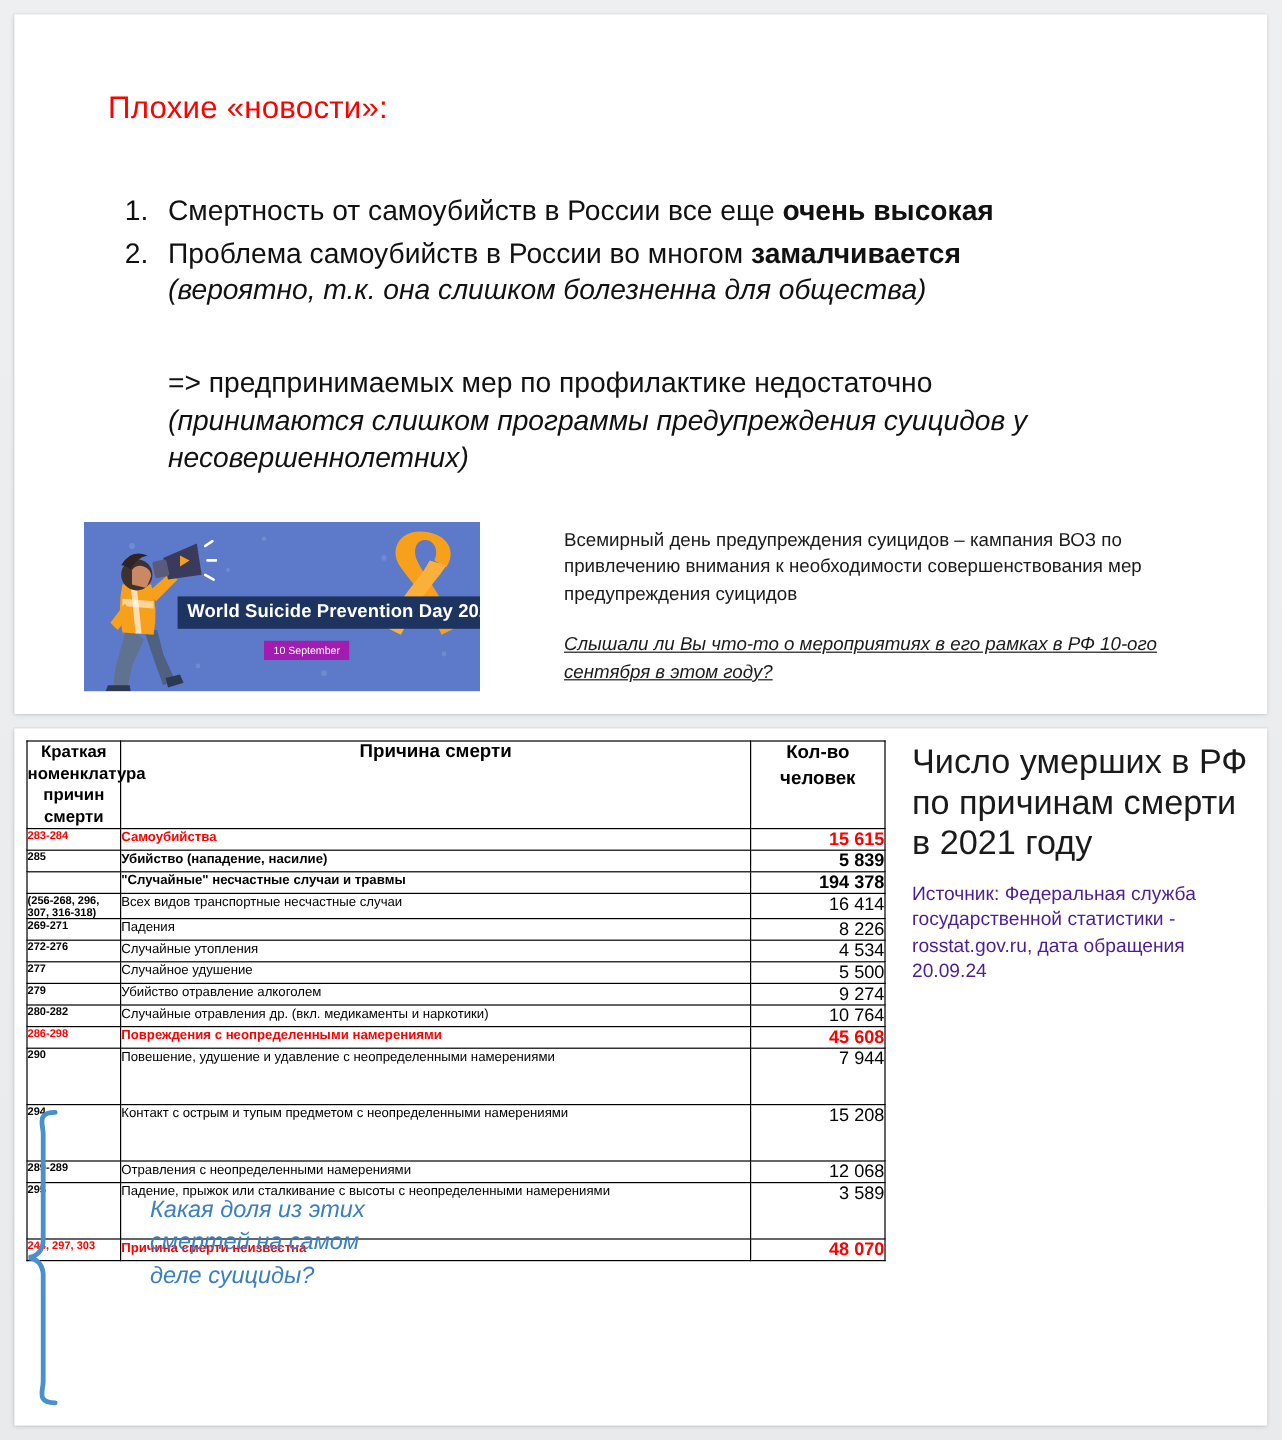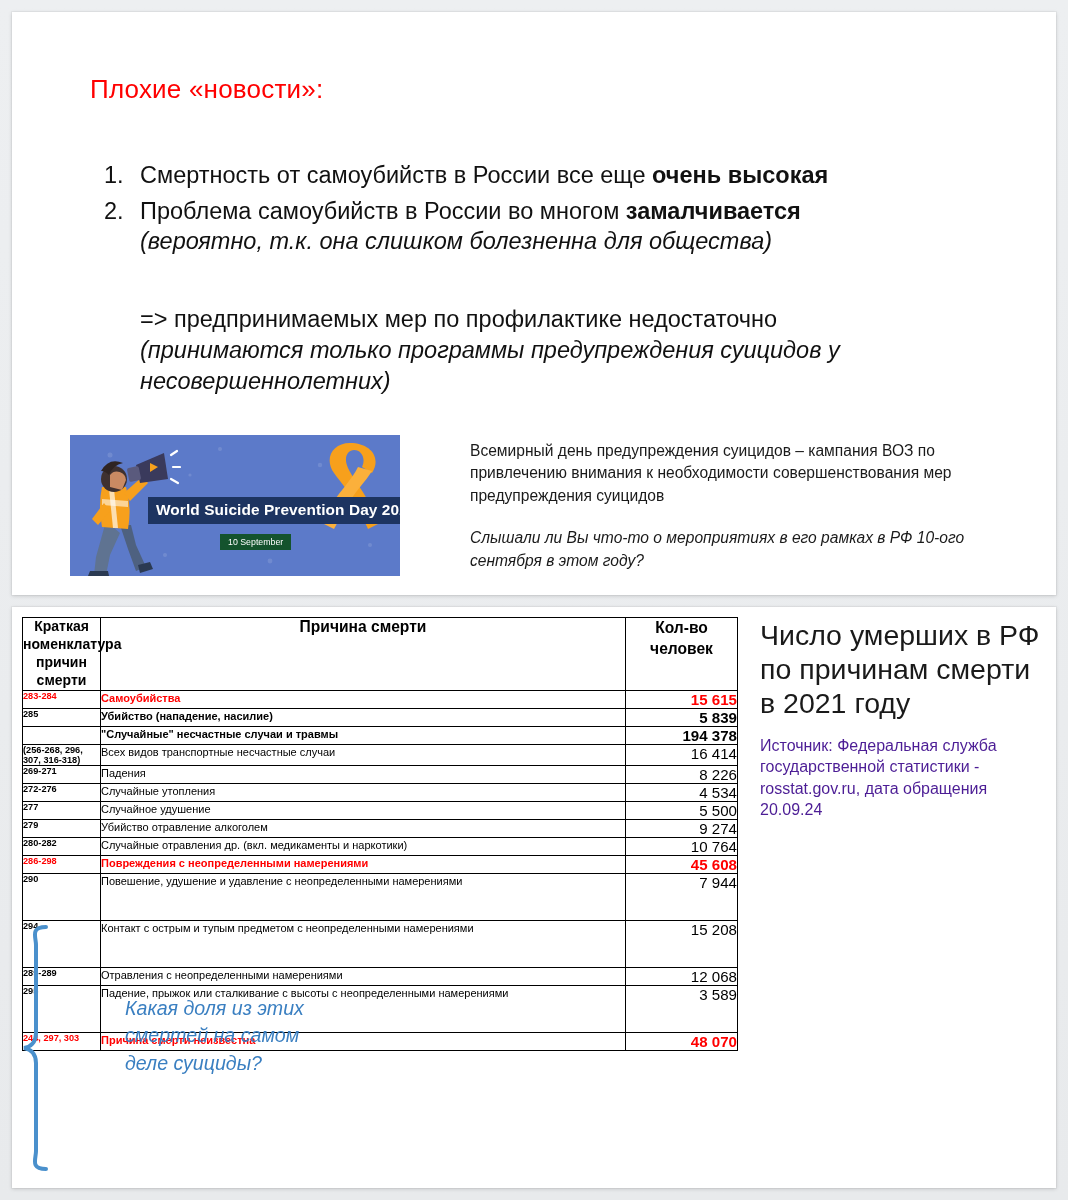--- a/index.html
+++ b/index.html
@@ -66,32 +66,32 @@
   #banner .ribbon { position:absolute; right: 8px; top: 2px; width: 84px; height: 100px; }
   #banner .wsp-box {
     position: absolute; left: 78px; top: 62px;
     background: #1d3461; color:#fff;
     font-size: 15.4px; font-weight: bold;
     padding: 4px 8px 5px 8px;
     letter-spacing: .1px; white-space: nowrap;
   }
   #banner .date-box {
     position: absolute; left: 150px; top: 99px;
-    background: #14532d; color:#fff;
+    background: #a21caf; color:#fff;
     font-size: 8.8px; padding: 3px 8px; white-space: nowrap;
   }
   #banner .person { position:absolute; left: 6px; top: 14px; width: 105px; height: 128px; }
   #banner .dots { position:absolute; inset:0; opacity:.12; }
 
   .banner-text {
     position: absolute;
     left: 458px; top: 428px; width: 556px;
     font-size: 15.6px; color: #1a1a1a; line-height: 1.44;
   }
-  .banner-text .q { font-style: italic; display:block; margin-top: 20px; }
+  .banner-text .q { font-style: italic; display:block; margin-top: 20px; text-decoration: underline; }
 
   
   #slide-two {
     left: 12px; top: 607px; width: 1044px; height: 581px;
   }
   table.deaths {
     position: absolute;
     left: 10px; top: 10px;
     width: 715px;
     border-collapse: collapse;
@@ -147,21 +147,21 @@
         <span class="bullet-text"><span>Смертность от самоубийств в России все еще </span><b>очень высокая</b></span>
       </div>
       <div class="bullet-row">
         <span class="bullet-num">2.</span>
         <span class="bullet-text"><span>Проблема самоубийств в России во многом </span><b>замалчивается</b><br><i>(вероятно, т.к. она слишком болезненна для общества)</i></span>
       </div>
     </div>
 
     <div class="concl">
       <span>=&gt; предпринимаемых мер по профилактике недостаточно</span>
-      <span class="it">(принимаются только программы предупреждения суицидов у несовершеннолетних)</span>
+      <span class="it">(принимаются слишком программы предупреждения суицидов у несовершеннолетних)</span>
     </div>
 
     <div id="banner">
       <svg class="dots" viewBox="0 0 330 141" preserveAspectRatio="none">
         <circle cx="40" cy="20" r="2.5" fill="#fff"></circle>
           <circle cx="150" cy="14" r="2" fill="#fff"></circle>
         <circle cx="250" cy="30" r="2.2" fill="#fff"></circle>
           <circle cx="95" cy="120" r="2" fill="#fff"></circle>
         <circle cx="200" cy="126" r="2.4" fill="#fff"></circle>
           <circle cx="300" cy="110" r="2" fill="#fff"></circle>

